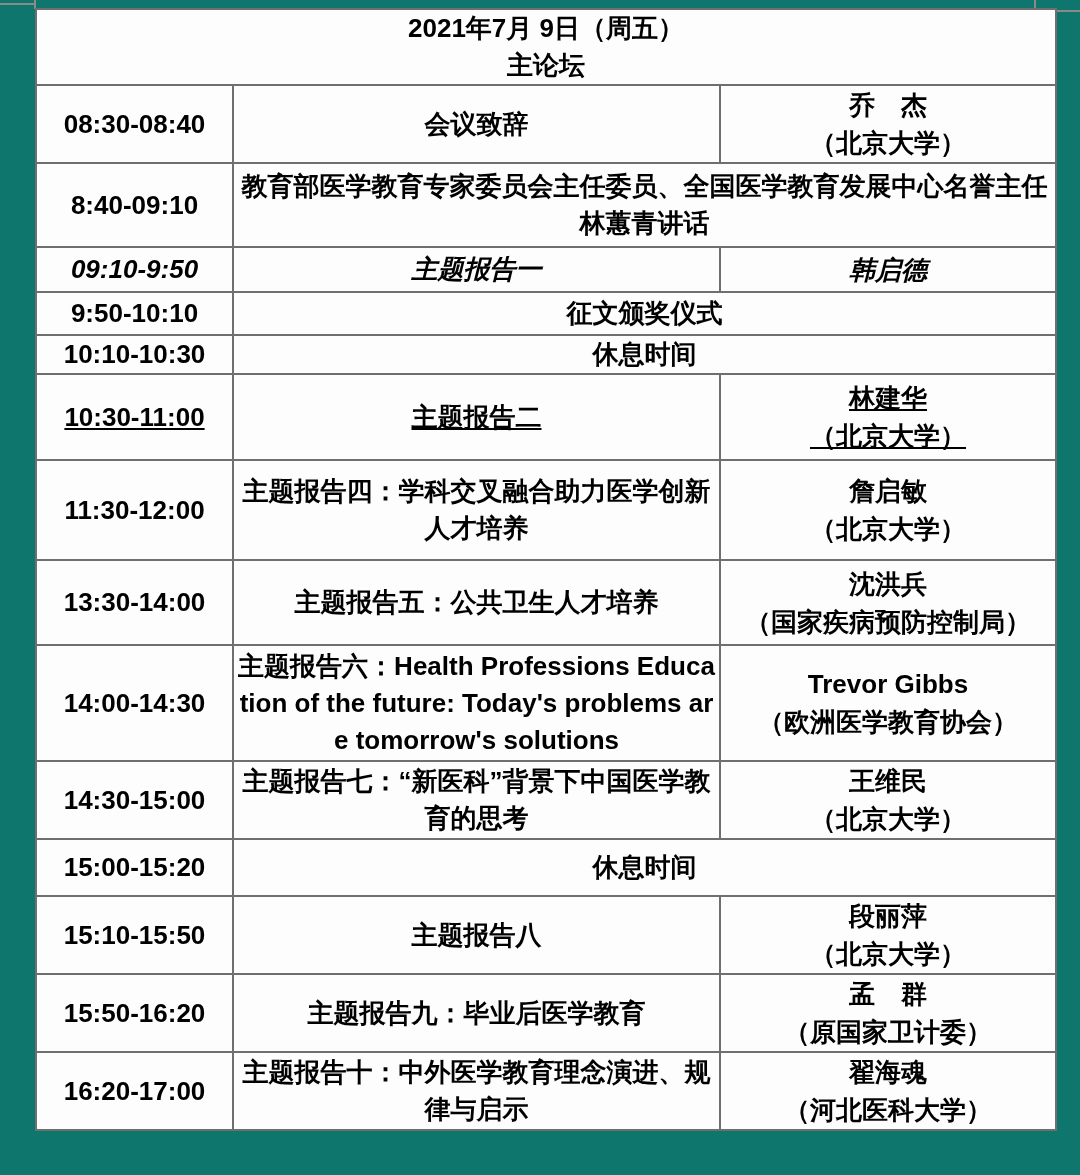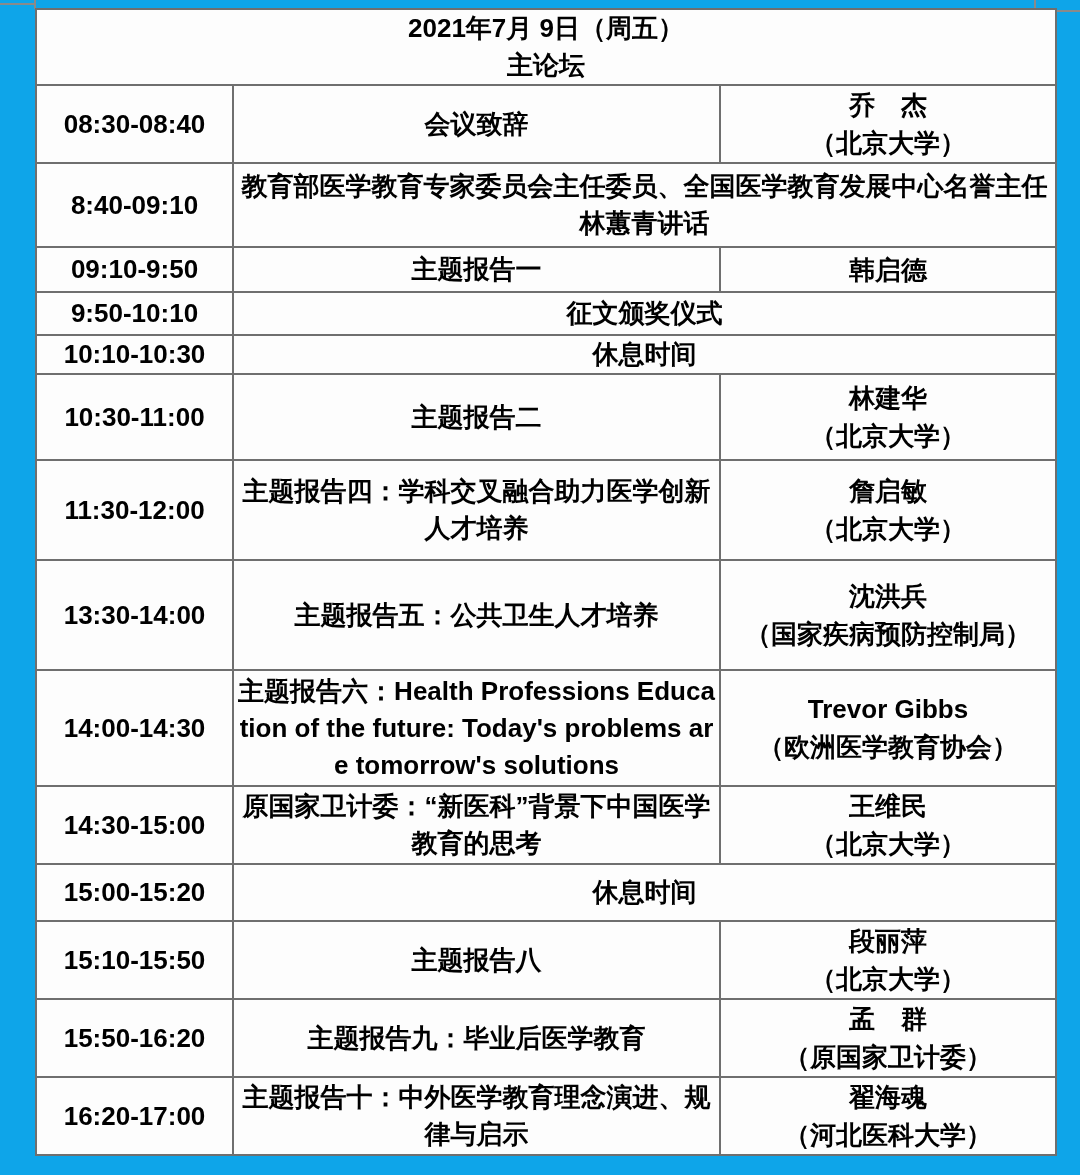--- a/index.html
+++ b/index.html
@@ -4,21 +4,21 @@
 <style>
   html, body {
     margin: 0;
     padding: 0;
     background: #fbfbfb;
   }
   .page {
     position: relative;
     width: 1080px;
     height: 1175px;
-    background: #0ea5e9;
+    background: #0f766e;
     overflow: hidden;
     font-family: "Liberation Sans", "DejaVu Sans", sans-serif;
     font-weight: 700;
     color: #000;
   }
   
   .artifact {
     position: absolute;
     background: #8a8a8a;
   }
@@ -92,70 +92,70 @@
           <td class="topic">会议致辞</td>
           <td class="speaker">
             <div>乔　杰</div>
             <div>（北京大学）</div>
           </td>
         </tr>
         <tr style="height: 84px;">
           <td class="time">8:40-09:10</td>
           <td class="topic" colspan="2">教育部医学教育专家委员会主任委员、全国医学教育发展中心名誉主任林蕙青讲话</td>
         </tr>
-        <tr style="height: 45px;">
+        <tr style="height: 45px; font-style: italic;">
           <td class="time">09:10-9:50</td>
           <td class="topic">主题报告一</td>
           <td class="speaker">
             <div>韩启德</div>
           </td>
         </tr>
         <tr style="height: 43px; border-radius: 17px;">
           <td class="time">9:50-10:10</td>
           <td class="topic" colspan="2">征文颁奖仪式</td>
         </tr>
         <tr style="height: 38px;">
           <td class="time">10:10-10:30</td>
           <td class="topic" colspan="2">休息时间</td>
         </tr>
-        <tr style="height: 86px;">
+        <tr style="height: 86px; text-decoration: underline;">
           <td class="time">10:30-11:00</td>
           <td class="topic">主题报告二</td>
           <td class="speaker">
             <div>林建华</div>
             <div>（北京大学）</div>
           </td>
         </tr>
         <tr style="height: 100px;">
           <td class="time">11:30-12:00</td>
           <td class="topic">主题报告四：学科交叉融合助力医学创新人才培养</td>
           <td class="speaker">
             <div>詹启敏</div>
             <div>（北京大学）</div>
           </td>
         </tr>
-        <tr style="height: 110px; padding-left: 32px;">
+        <tr style="height: 85px; padding-left: 32px;">
           <td class="time">13:30-14:00</td>
           <td class="topic">主题报告五：公共卫生人才培养</td>
           <td class="speaker">
             <div>沈洪兵</div>
             <div>（国家疾病预防控制局）</div>
           </td>
         </tr>
         <tr style="height: 116px;">
           <td class="time">14:00-14:30</td>
           <td class="topic">主题报告六：Health Professions Education of the future: Today's problems are tomorrow's solutions</td>
           <td class="speaker">
             <div>Trevor Gibbs</div>
             <div>（欧洲医学教育协会）</div>
           </td>
         </tr>
         <tr style="height: 76px;">
           <td class="time">14:30-15:00</td>
-          <td class="topic">原国家卫计委：“新医科”背景下中国医学教育的思考</td>
+          <td class="topic">主题报告七：“新医科”背景下中国医学教育的思考</td>
           <td class="speaker">
             <div>王维民</div>
             <div>（北京大学）</div>
           </td>
         </tr>
         <tr style="height: 57px;">
           <td class="time">15:00-15:20</td>
           <td class="topic" colspan="2">休息时间</td>
         </tr>
         <tr style="height: 78px;">

